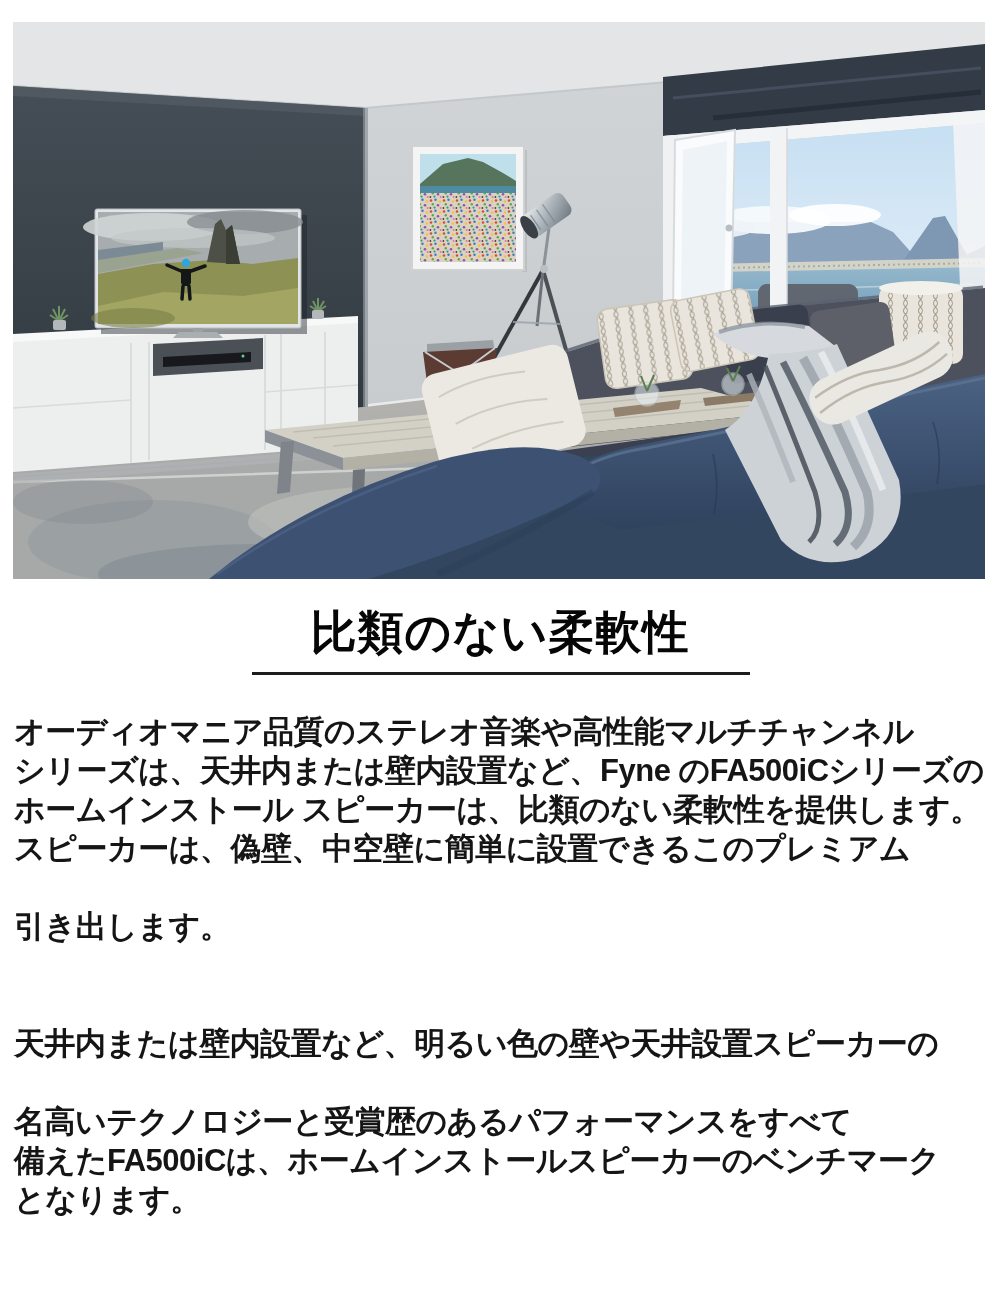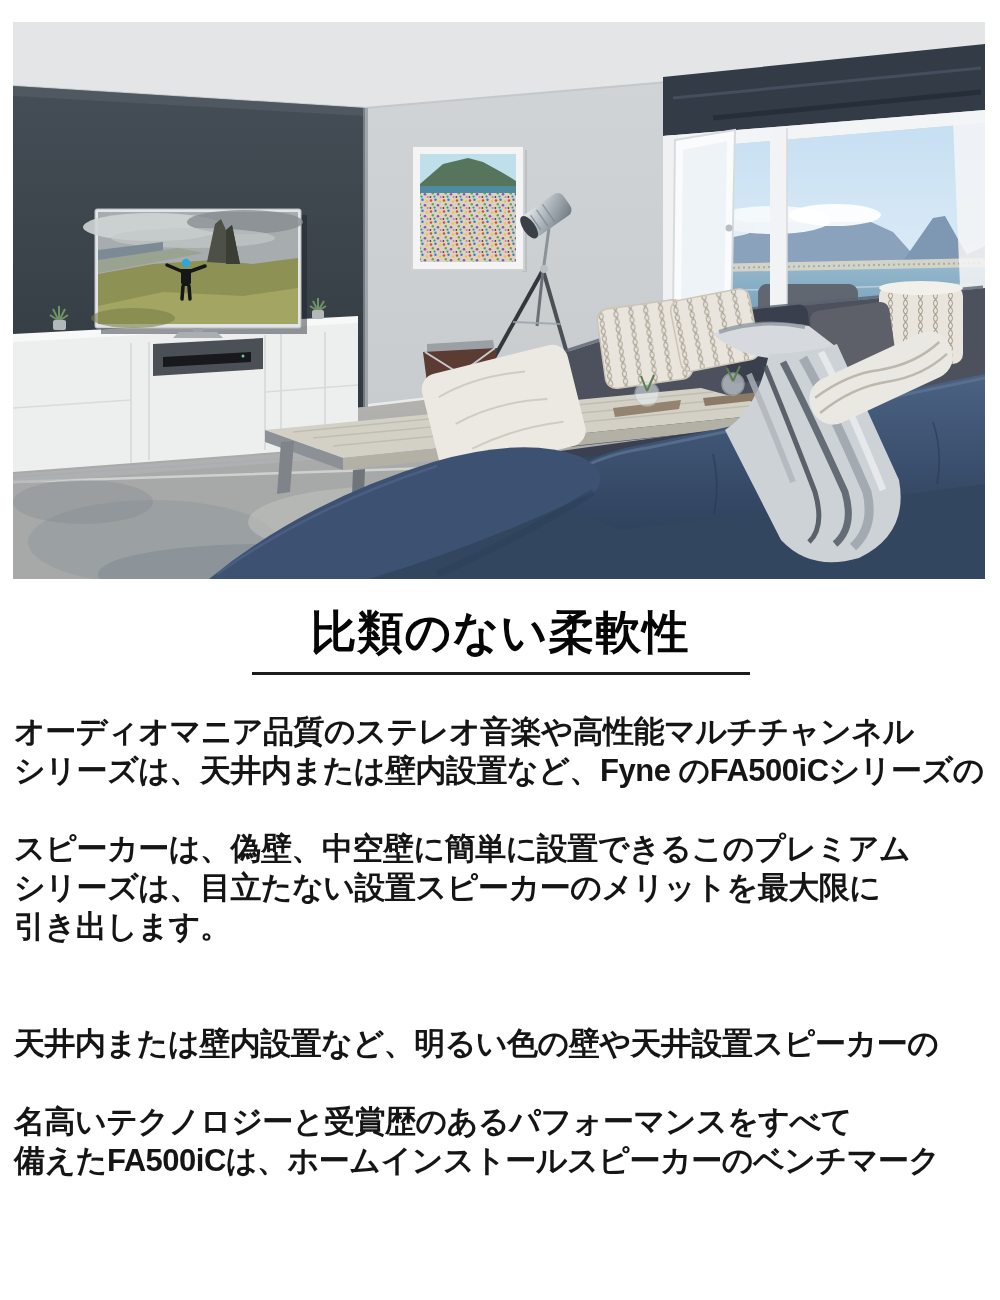--- a/index.html
+++ b/index.html
@@ -313,27 +313,28 @@
     </svg>
   </div>
 
   <h1 class="heading">比類のない柔軟性</h1>
   <div class="heading-rule"></div>
 
   <div class="body-text">
     <p class="para">
       <span class="tline">オーディオマニア品質のステレオ音楽や高性能マルチチャンネル</span><br>
       <span class="tline">シリーズは、天井内または壁内設置など、Fyne のFA500iCシリーズの</span><br>
+      <span class="tline">ホームインストール スピーカーは、比類のない柔軟性を提供します。</span><br>
+      <span class="tline">スピーカーは、偽壁、中空壁に簡単に設置できるこのプレミアム</span><br>
       <br>
-      <span class="tline">スピーカーは、偽壁、中空壁に簡単に設置できるこのプレミアム</span><br>
-      <span class="tline">シリーズは、目立たない設置スピーカーのメリットを最大限に</span><br>
       <span class="tline">引き出します。</span>
     </p>
     <p class="para">
       <br>
       <span class="tline">天井内または壁内設置など、明るい色の壁や天井設置スピーカーの</span><br>
       <br>
       <span class="tline">名高いテクノロジーと受賞歴のあるパフォーマンスをすべて</span><br>
       <span class="tline">備えたFA500iCは、ホームインストールスピーカーのベンチマーク</span><br>
+      <span class="tline">となります。</span>
     </p>
   </div>
 
 </div>
 
 </body></html>

